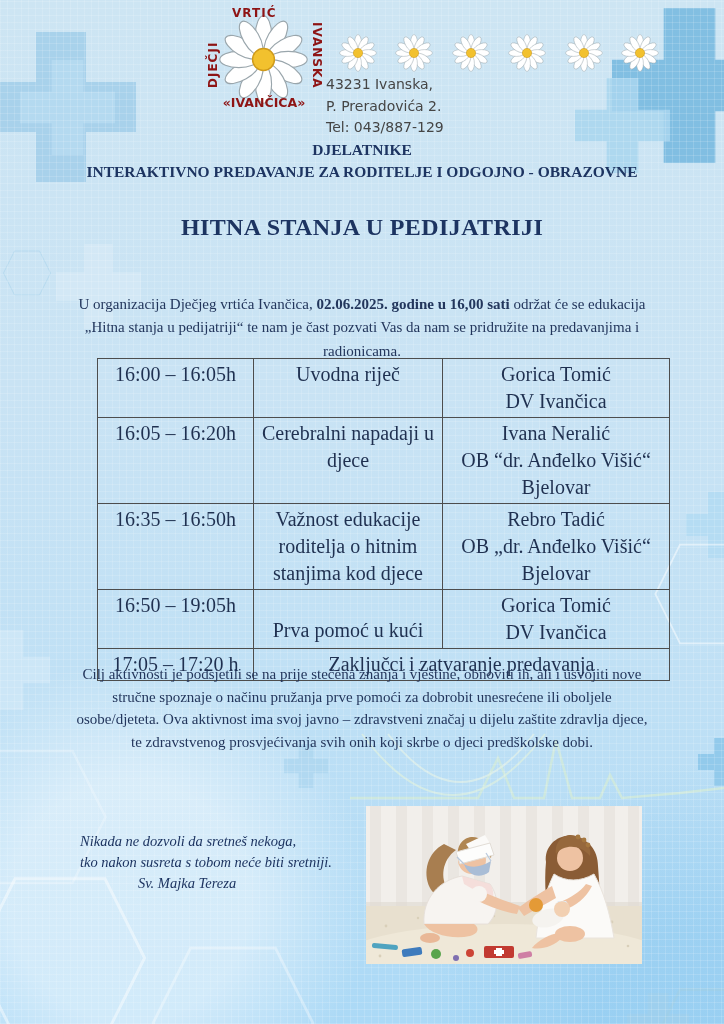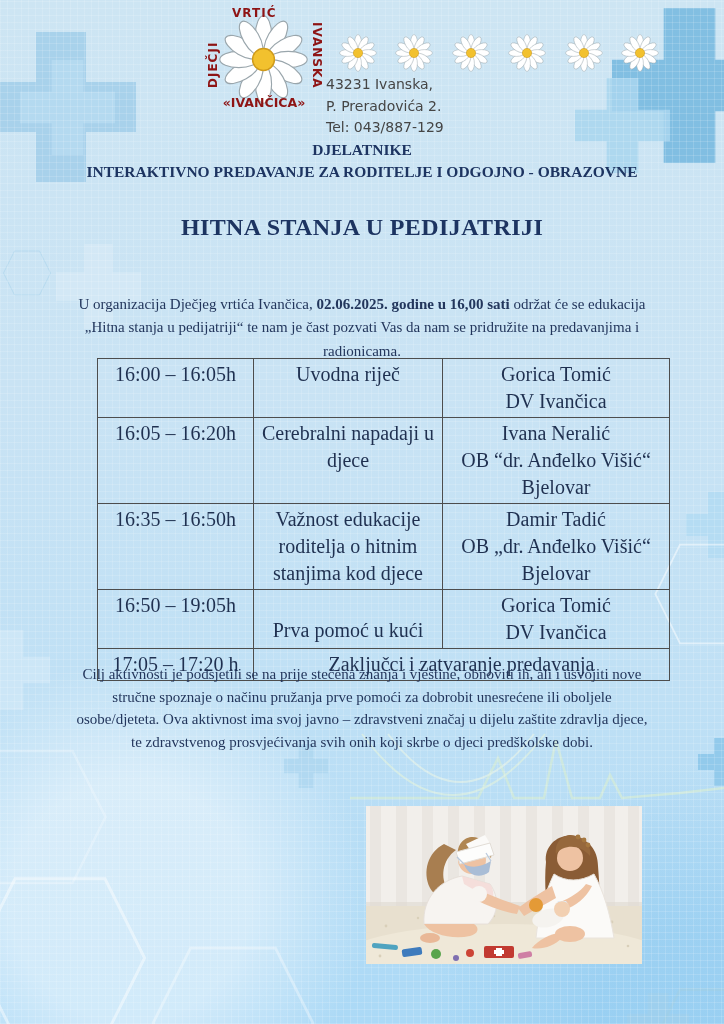--- a/index.html
+++ b/index.html
@@ -177,41 +177,46 @@
         <td class="col-topic">Cerebralni napadaji u djece</td>
         <td>
           <div>Ivana Neralić</div>
           <div>OB “dr. Anđelko Višić“ Bjelovar</div>
         </td>
       </tr>
       <tr class="r4">
         <td class="col-time">16:35 – 16:50h</td>
         <td class="col-topic">Važnost edukacije roditelja o hitnim stanjima kod djece</td>
         <td>
-          <div>Damir Tadić</div>
+          <div>Rebro Tadić</div>
           <div>OB „dr. Anđelko Višić“ Bjelovar</div>
         </td>
       </tr>
       <tr class="r5">
         <td class="col-time">16:50 – 19:05h</td>
         <td class="col-topic v-bottom">Prva pomoć u kući</td>
         <td>
           <div>Gorica Tomić</div>
           <div>DV Ivančica</div>
         </td>
       </tr>
       <tr class="r6">
         <td class="col-time">17:05 – 17:20 h</td>
         <td colspan="2">Zaključci i zatvaranje predavanja</td>
       </tr>
     </tbody>
   </table>
 
   <p class="goal">Cilj aktivnosti je podsjetili se na prije stečena znanja i vještine, obnoviti ih, ali i usvojiti nove stručne spoznaje o načinu pružanja prve pomoći za dobrobit unesrećene ili oboljele osobe/djeteta. Ova aktivnost ima svoj javno – zdravstveni značaj u dijelu zaštite zdravlja djece, te zdravstvenog prosvjećivanja svih onih koji skrbe o djeci predškolske dobi.</p>
 
+  <div class="quote">
+    <div>Nikada ne dozvoli da sretneš nekoga,</div>
+    <div>tko nakon susreta s tobom neće biti sretniji.</div>
+    <div class="sig">Sv. Majka Tereza</div>
+  </div>
 
   <svg class="photo" viewBox="0 0 276 158" aria-hidden="true">
     <rect width="276" height="158" fill="#f2efeb"></rect>
 
     <g opacity="0.75" fill="#e8e4de">
       <rect x="4" y="0" width="11" height="102"></rect>
         <rect x="30" y="0" width="11" height="102"></rect>
       <rect x="56" y="0" width="11" height="102"></rect>
         <rect x="82" y="0" width="11" height="102"></rect>
       <rect x="108" y="0" width="11" height="102"></rect>

